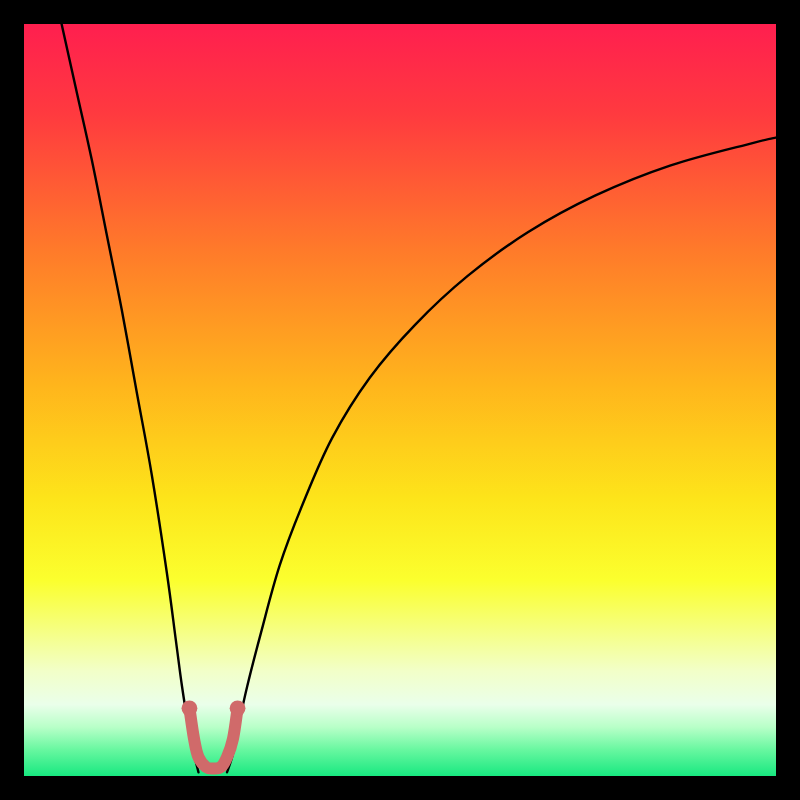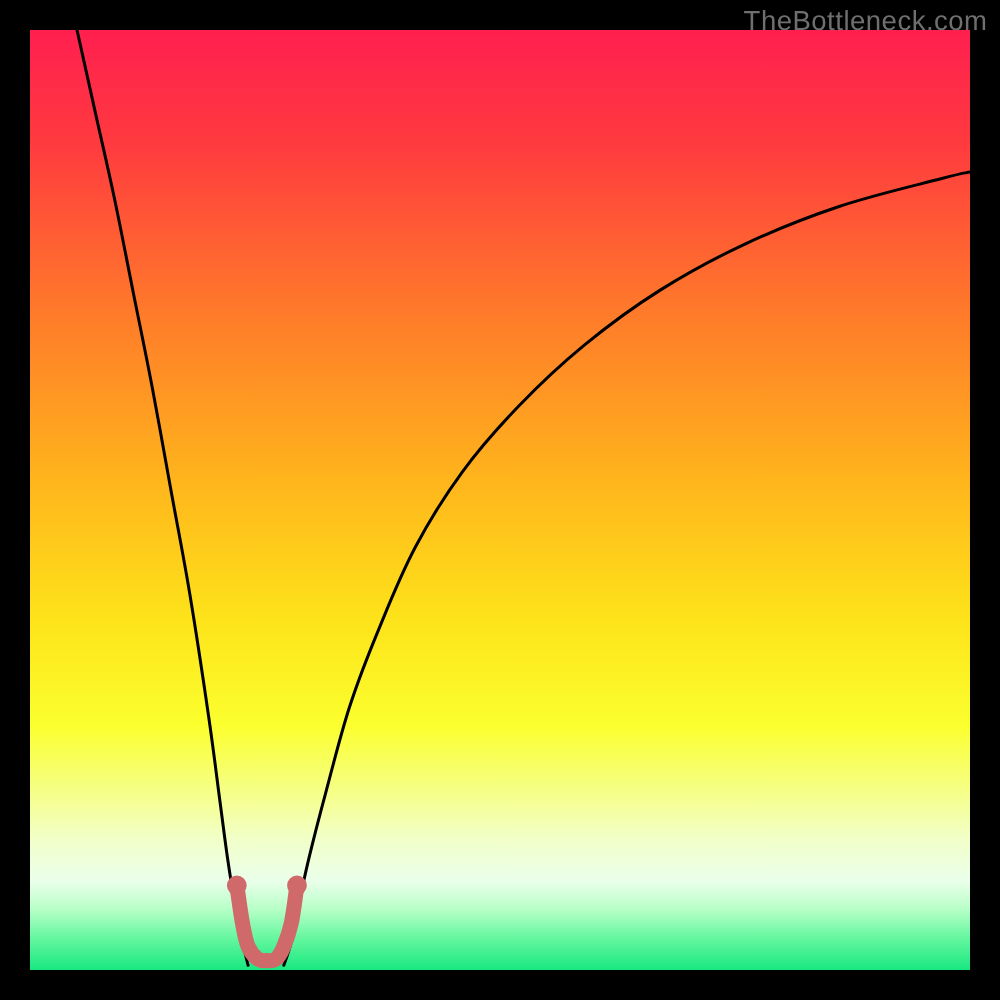--- a/index.html
+++ b/index.html
@@ -78,15 +78,14 @@
       <path fill="none" stroke="#000" stroke-width="0.32" stroke-linecap="round" stroke-linejoin="round" d="M 27 99.5 C 27.144000000000002 99.05, 27.512000000000004 98.17, 27.800000000000004 97 C 28.088000000000005 95.83, 28.258000000000003 94.62, 28.6 93 C 28.942 91.38, 29.178 90.16, 29.7 88 C 30.221999999999998 85.84, 30.726 83.88, 31.5 81 C 32.274 78.12, 33.01 75.06, 34 72 C 34.99 68.94, 35.74 67.06, 37 64 C 38.26 60.94, 39.38 58.06, 41 55 C 42.62 51.94, 44.02 49.7, 46 47 C 47.98 44.3, 49.66 42.43, 52 40 C 54.34 37.57, 56.3 35.714, 59 33.5 C 61.7 31.286, 63.94 29.626000000000005, 67 27.700000000000003 C 70.06 25.774, 72.58 24.401999999999997, 76 22.799999999999997 C 79.42 21.197999999999997, 82.22 20.06, 86 18.799999999999997 C 89.78 17.539999999999996, 94.48 16.465999999999998, 97 15.799999999999997 C 99.52 15.133999999999997, 99.46 15.225999999999996, 100 15.099999999999994"></path>
       <path fill="none" stroke="#d06a6a" stroke-width="1.6" stroke-linecap="round" stroke-linejoin="round" d="M 22 91 C 22.108 91.72, 22.384 93.83, 22.6 95 C 22.816000000000003 96.17, 22.912 96.816, 23.2 97.5 C 23.488 98.184, 23.84 98.53, 24.2 98.8 C 24.56 99.07, 24.84 99, 25.2 99 C 25.56 99, 25.876 99.07, 26.200000000000003 98.8 C 26.524000000000004 98.53, 26.712 98.184, 27 97.5 C 27.288 96.816, 27.548000000000005 96.17, 27.800000000000004 95 C 28.052000000000003 93.83, 28.291999999999998 91.72, 28.4 91"></path>
       <g>
           <circle cx="22" cy="91" r="1.05" fill="#d06a6a"></circle>
           <circle cx="28.4" cy="91" r="1.05" fill="#d06a6a"></circle>
         </g>
     </svg>
 
   </div>
 
-  <div class="watermark">TheBottleneck.com</div>
 
 </div>
 
 </body></html>

